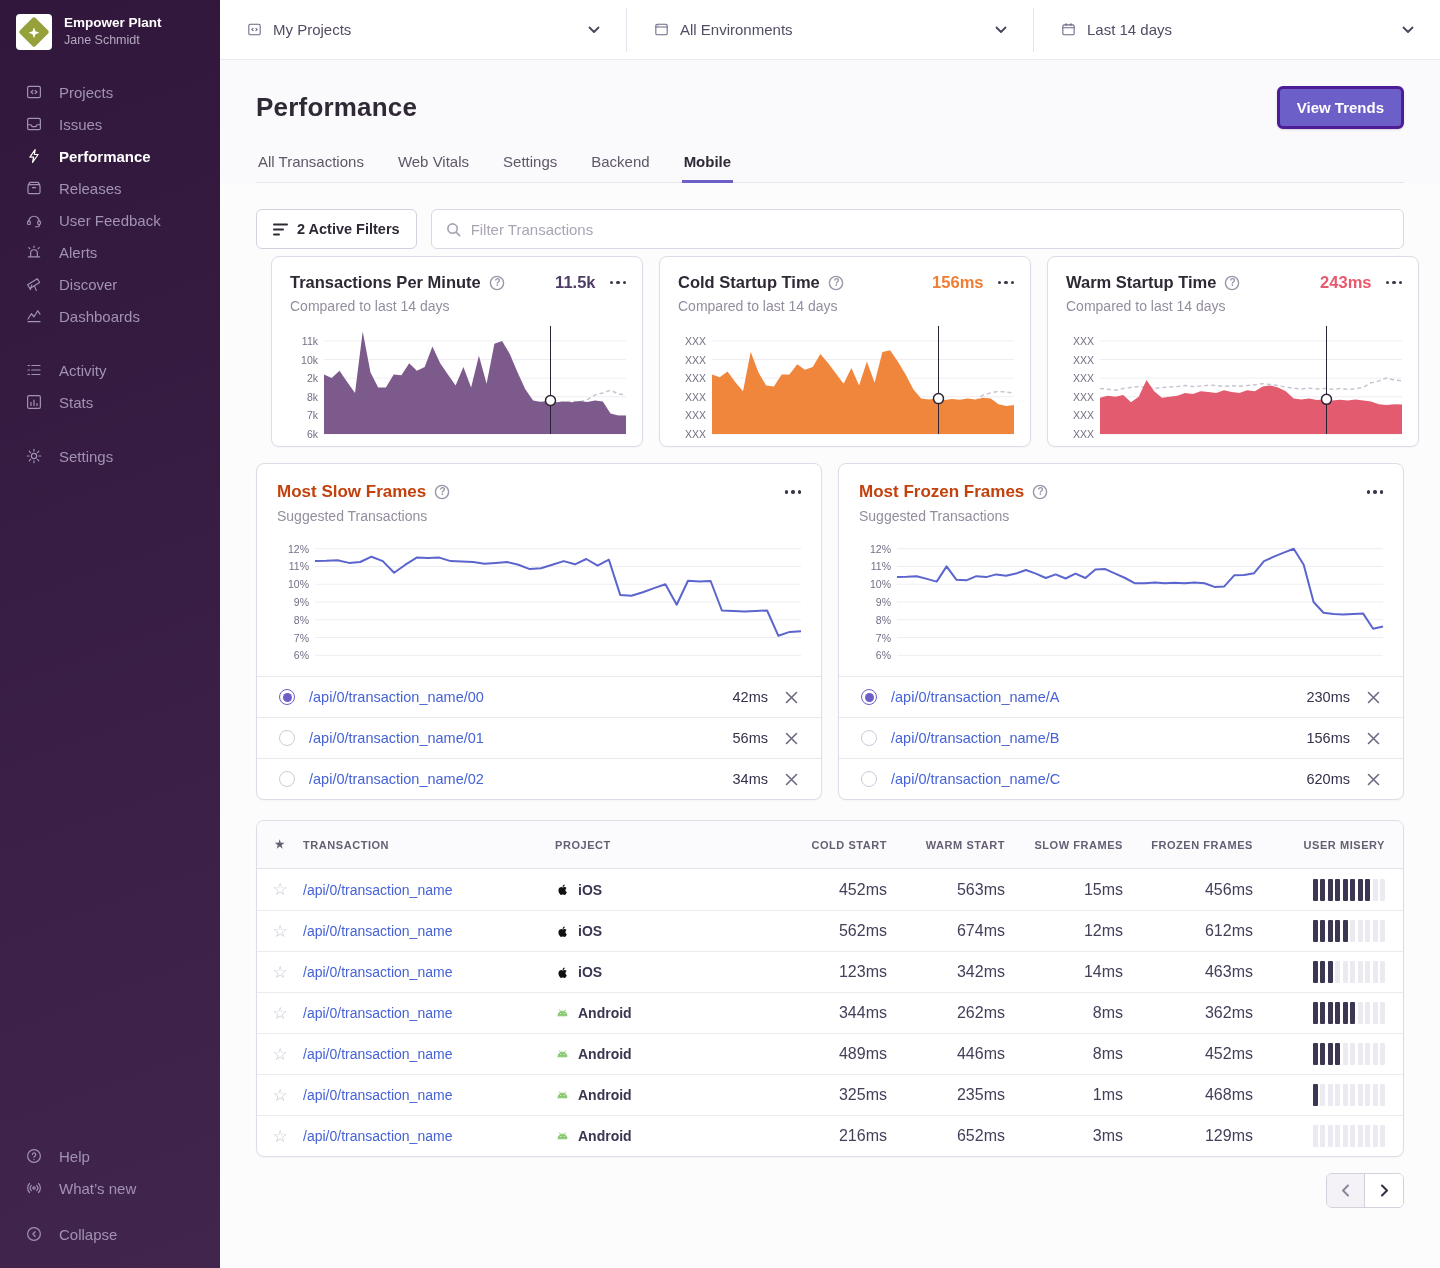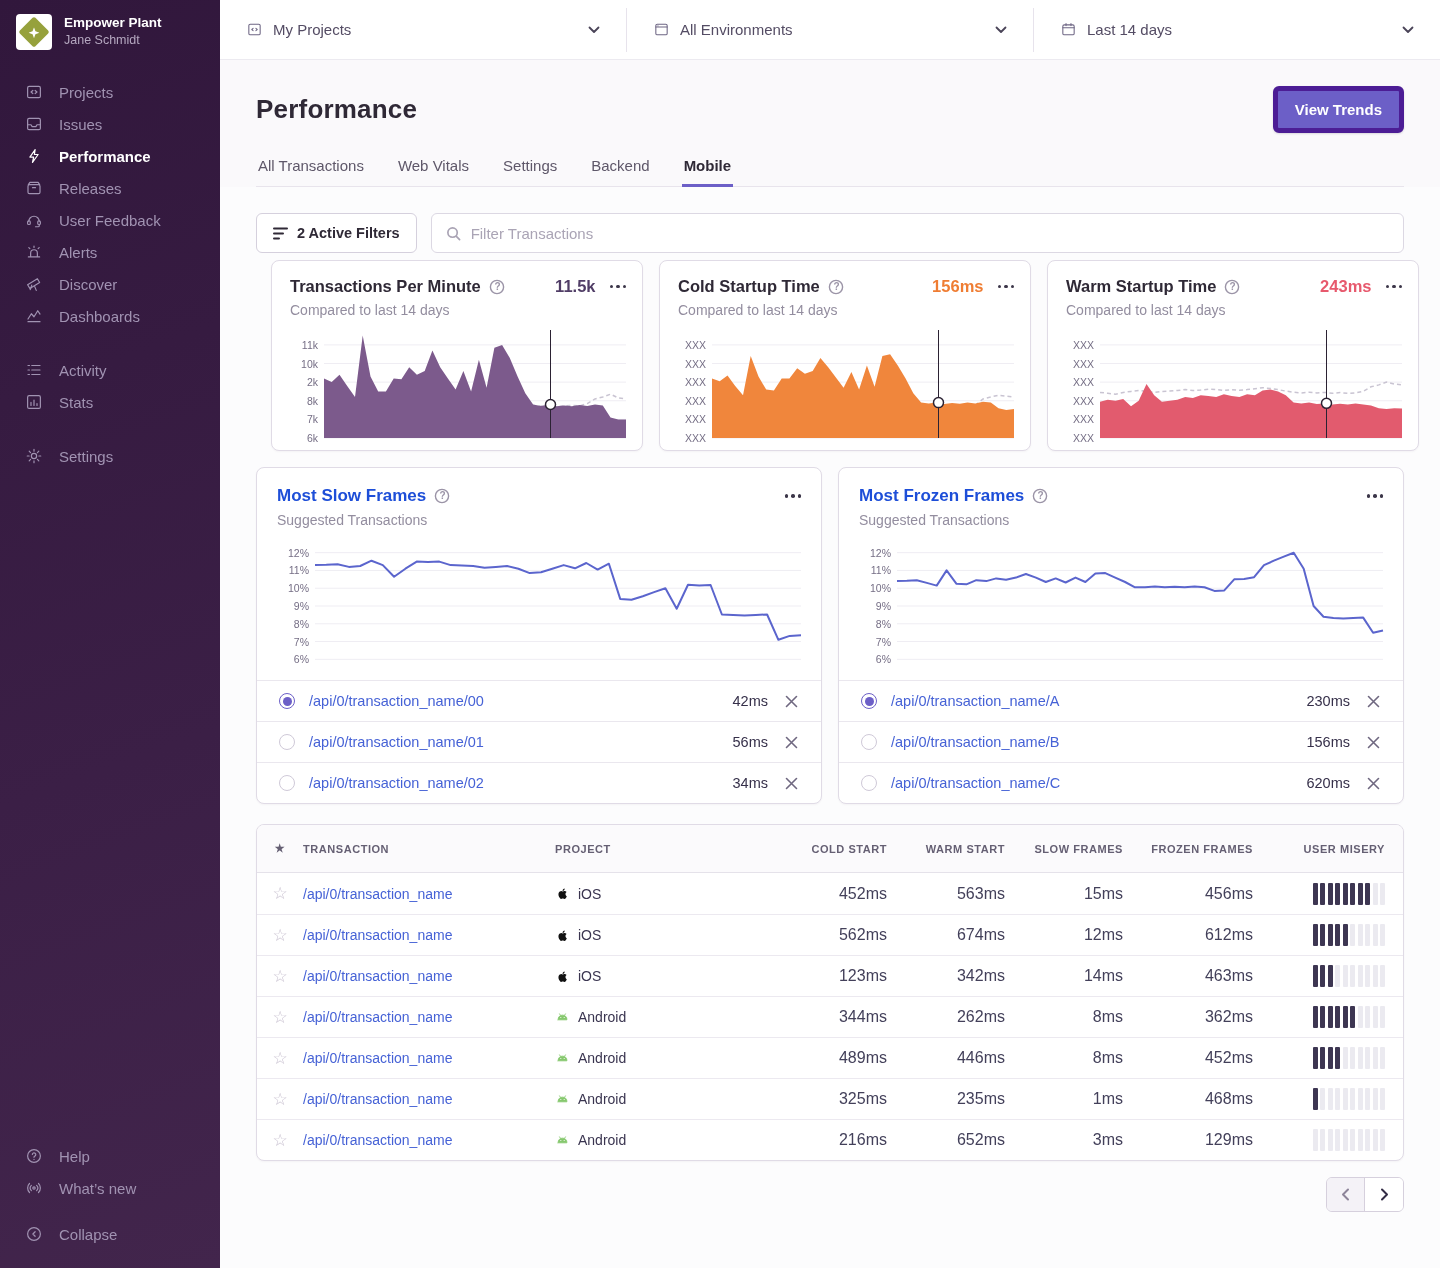--- a/index.html
+++ b/index.html
@@ -45,21 +45,21 @@
   .tb-label { font-size:15px; color:#544c64; }
   .tb-seg .chev { margin-left:auto; }
   .chev { width:12px; height:8px; stroke:#4a4458; fill:none; stroke-width:1.8;
     stroke-linecap:round; stroke-linejoin:round; }
   .tb-divider { width:1px; background:#e7e3ec; align-self:center; height:44px; }
 
   
   .page-head { background:#faf9fb; padding:26px 36px 0; }
   .title-row { display:flex; align-items:center; }
   .page-title { font-size:26px; font-weight:600; color:#2f2936; letter-spacing:.2px; }
-  .view-trends { margin-left:auto; background:#6c5fc7; border:5px solid #4c1d95;
+  .view-trends { margin-left:auto; background:#6c5fc7; border:3px solid #4c1d95;
     color:#fff; font-size:15px; font-weight:600; padding:10px 17px; border-radius:6px;
     cursor:pointer; box-shadow:0 1px 2px rgba(43,34,51,.15);
     font-family:"Liberation Sans",sans-serif; }
   .tabs { display:flex; gap:30px; margin-top:22px; border-bottom:1px solid #e8e4ec; }
   .tab { font-size:15px; color:#5e5769; padding:2px 2px 12px; cursor:pointer; }
   .tab.active { color:#2f2936; font-weight:600; border-bottom:3px solid #6c5fc7;
     margin-bottom:-1px; padding-bottom:10px; }
 
   
   .content { flex:1; background:#fcfcfd; padding:26px 36px 20px; }
@@ -104,21 +104,21 @@
   .grid-line { stroke:#efedf3; stroke-width:1; }
   .prev-line { stroke:#c9c4d2; stroke-width:1.5; stroke-dasharray:4 3; fill:none; }
   .series-line { fill:none; stroke-width:2; stroke-linejoin:round; }
   .marker-line { stroke:#2b2233; stroke-width:1; }
   .marker-dot { fill:#fff; stroke:#2b2233; stroke-width:1.5; }
 
   
   .frames-grid { display:grid; grid-template-columns:repeat(2,1fr); gap:16px; margin-top:16px; }
   .frame-card { padding:18px 0 0; overflow:hidden; }
   .fc-inner { padding:0 20px; }
-  .fc-title { font-size:17px; font-weight:600; color:#1d4ed8; }
+  .fc-title { font-size:17px; font-weight:600; color:#c2410c; }
   .frame-chart { margin:14px 0 10px; }
   .frame-list { margin-top:4px; }
   .frame-row { display:flex; align-items:center; height:41px; padding:0 22px;
     border-top:1px solid #eae7ee; }
   .radio { width:16px; height:16px; border-radius:50%; border:1.5px solid #cfc9d8;
     background:#fff; flex:0 0 16px; cursor:pointer; position:relative; }
   .radio.selected { border-color:#6c5fc7; }
   .radio.selected::after { content:""; position:absolute; inset:2.5px; border-radius:50%;
     background:#6c5fc7; }
   .frame-link { margin-left:14px; font-size:14.5px; color:#4662d6; cursor:pointer; }
@@ -131,21 +131,21 @@
   .t-row { display:grid; grid-template-columns:46px 252px 1fr 118px 118px 118px 130px 150px;
     align-items:center; }
   .t-head { background:#fbfafc; height:48px; border-bottom:1px solid #e5e2ea; }
   .t-head span { font-size:11px; font-weight:700; color:#655f73; letter-spacing:.55px; }
   .h-star { text-align:center; font-size:17px; color:#f2832f; }
   .num { text-align:right; }
   .t-body .t-row { height:41px; border-top:1px solid #ece9f0; }
   .t-body .t-row:first-child { border-top:none; }
   .row-star { text-align:center; font-size:17px; color:#c9c2d1; cursor:pointer; line-height:1; }
   .t-link { font-size:14px; color:#4662d6; cursor:pointer; }
-  .plat { display:flex; align-items:center; gap:8px; font-size:14px; color:#3a3550; }
+  .plat { display:flex; align-items:center; gap:8px; font-size:14px; color:#3a3550;font-weight:bold; }
   .plat svg { width:15px; height:15px; }
   .t-num { font-size:16px; color:#43405a; text-align:right; }
   .misery-cell { display:flex; justify-content:flex-end; padding-right:18px; }
   .misery { display:flex; gap:2.5px; }
   .misery i { width:5px; height:22px; border-radius:1px; background:#ebeaf0; }
   .misery i.on { background:#3d3652; }
 
   
   .pager { display:flex; justify-content:flex-end; margin-top:16px; }
   .pager-group { display:flex; border:1px solid #d6d0dd; border-radius:6px; overflow:hidden; }

